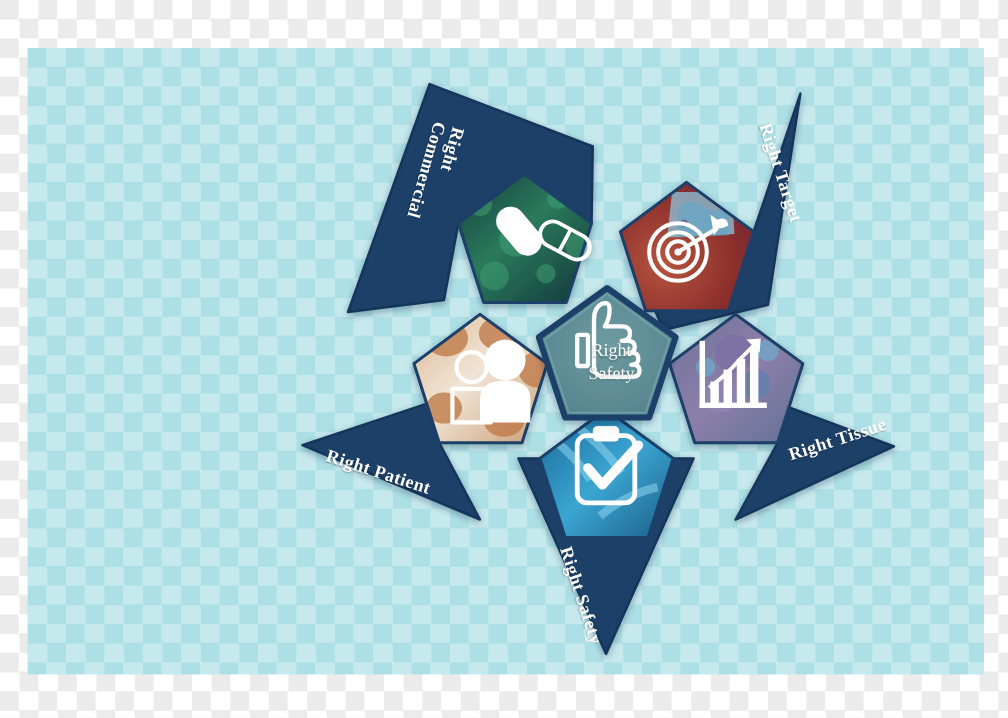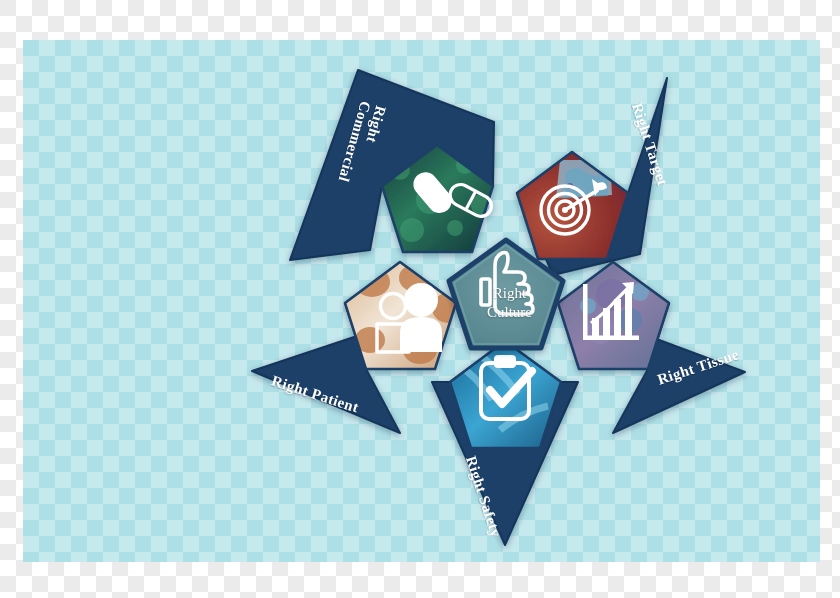--- a/index.html
+++ b/index.html
@@ -262,17 +262,17 @@
     <div class="label lbl-target">Right Target</div>
 
     <div class="label lbl-tissue">Right Tissue</div>
 
     <div class="label lbl-safety">Right Safety</div>
 
     <div class="label lbl-patient">Right Patient</div>
 
     <div class="center-text">
       <span>Right</span>
-      <span>Culture</span>
+      <span>Safety</span>
     </div>
 
   </div>
 </div>
 
 </body></html>

